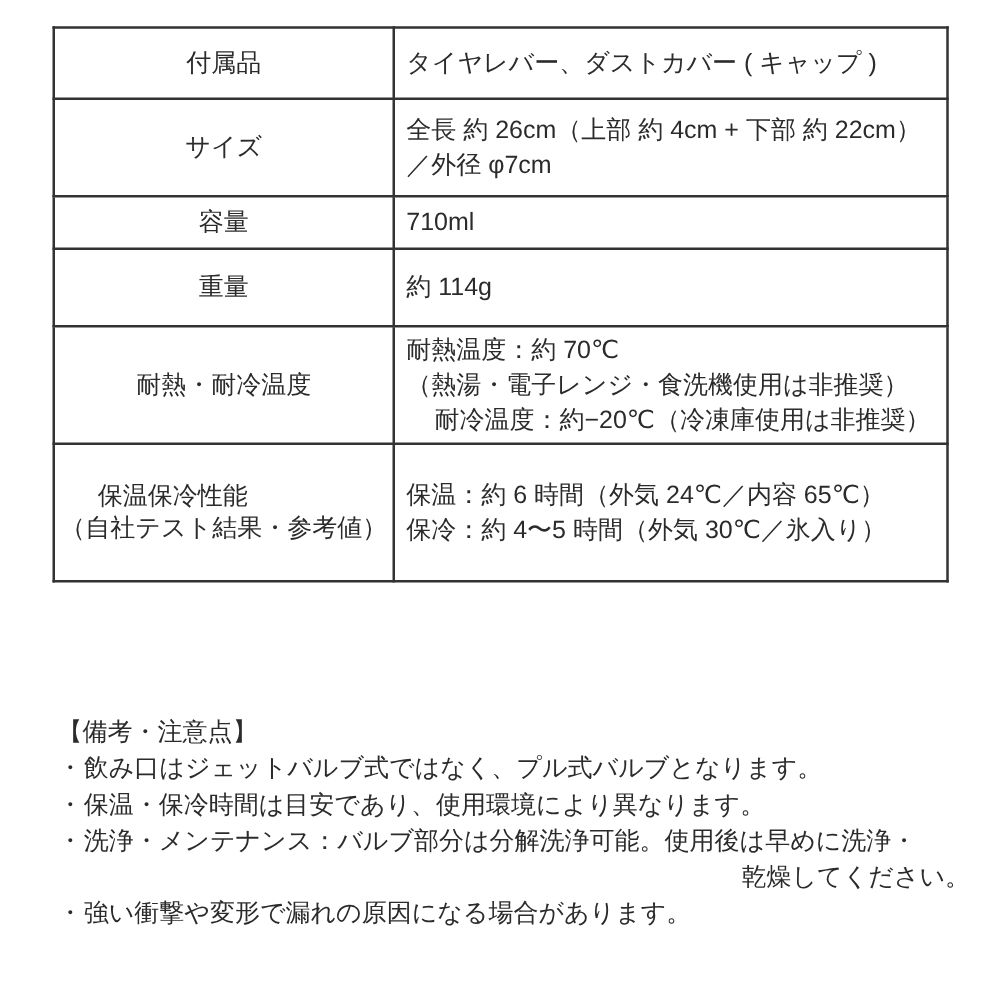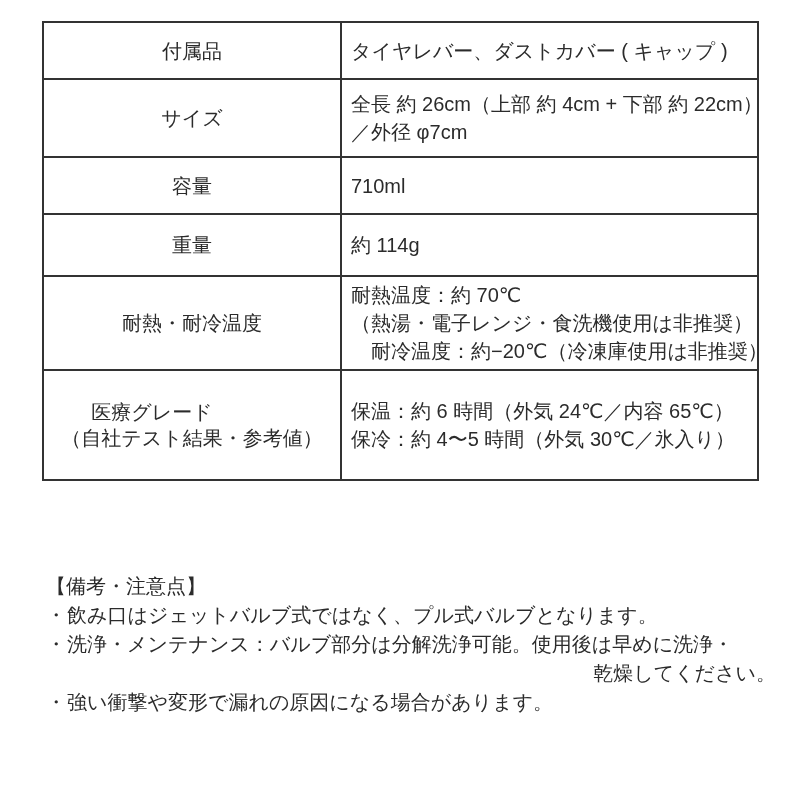--- a/index.html
+++ b/index.html
@@ -20,21 +20,21 @@
   }
   table.spec th, table.spec td{
     border:2px solid #333333;
     font-size:20px;
     font-weight:normal;
     vertical-align:middle;
   }
   table.spec th{
     width:266px;
     text-align:center;
-    padding:2px 15px;
+    padding:2px 2px;
   }
   table.spec td{
     text-align:left;
     padding:4px 10px 4px 9px;
     line-height:28px;
     margin-left:28px;
   }
   .label-line{line-height:26px;}
   .label-block{width:fit-content;margin:0 auto;text-align:left;}
   .label-block .label-line.l-indent{padding-left:30px;}
@@ -67,21 +67,21 @@
     </tr>
     <tr style="height:78px">
       <th>
         <div class="label-line">サイズ</div>
       </th>
       <td>
         <div class="value-line">全長 約 26cm（上部 約 4cm + 下部 約 22cm）</div>
         <div class="value-line">／外径 φ7cm</div>
       </td>
     </tr>
-    <tr style="height:57px">
+    <tr style="height:42px">
       <th>
         <div class="label-line">容量</div>
       </th>
       <td>
         <div class="value-line">710ml</div>
       </td>
     </tr>
     <tr style="height:62px">
       <th>
         <div class="label-line">重量</div>
@@ -96,33 +96,34 @@
       </th>
       <td>
         <div class="value-line">耐熱温度：約 70℃</div>
         <div class="value-line">（熱湯・電子レンジ・食洗機使用は非推奨）</div>
         <div class="value-line v-indent">耐冷温度：約−20℃（冷凍庫使用は非推奨）</div>
       </td>
     </tr>
     <tr style="height:110px">
       <th>
         <div class="label-block">
-          <div class="label-line l-indent">医療グレード</div>
+          <div class="label-line l-indent">保温保冷性能</div>
           <div class="label-line">（自社テスト結果・参考値）</div>
         </div>
       </th>
       <td>
         <div class="value-line">保温：約 6 時間（外気 24℃／内容 65℃）</div>
         <div class="value-line">保冷：約 4〜5 時間（外気 30℃／氷入り）</div>
       </td>
     </tr>
   </tbody>
     </table>
 
   <div class="notes">
     <div class="notes-title">【備考・注意点】</div>
     <div class="note-line"><span class="bullet">・</span><span>飲み口はジェットバルブ式ではなく、プル式バルブとなります。</span></div>
+    <div class="note-line"><span class="bullet">・</span><span>保温・保冷時間は目安であり、使用環境により異なります。</span></div>
     <div class="note-line"><span class="bullet">・</span><span>洗浄・メンテナンス：バルブ部分は分解洗浄可能。使用後は早めに洗浄・</span></div>
     <div class="note-line cont"><span>乾燥してください。</span></div>
     <div class="note-line"><span class="bullet">・</span><span>強い衝撃や変形で漏れの原因になる場合があります。</span></div>
   </div>
 
 </div>
 
 </body></html>

